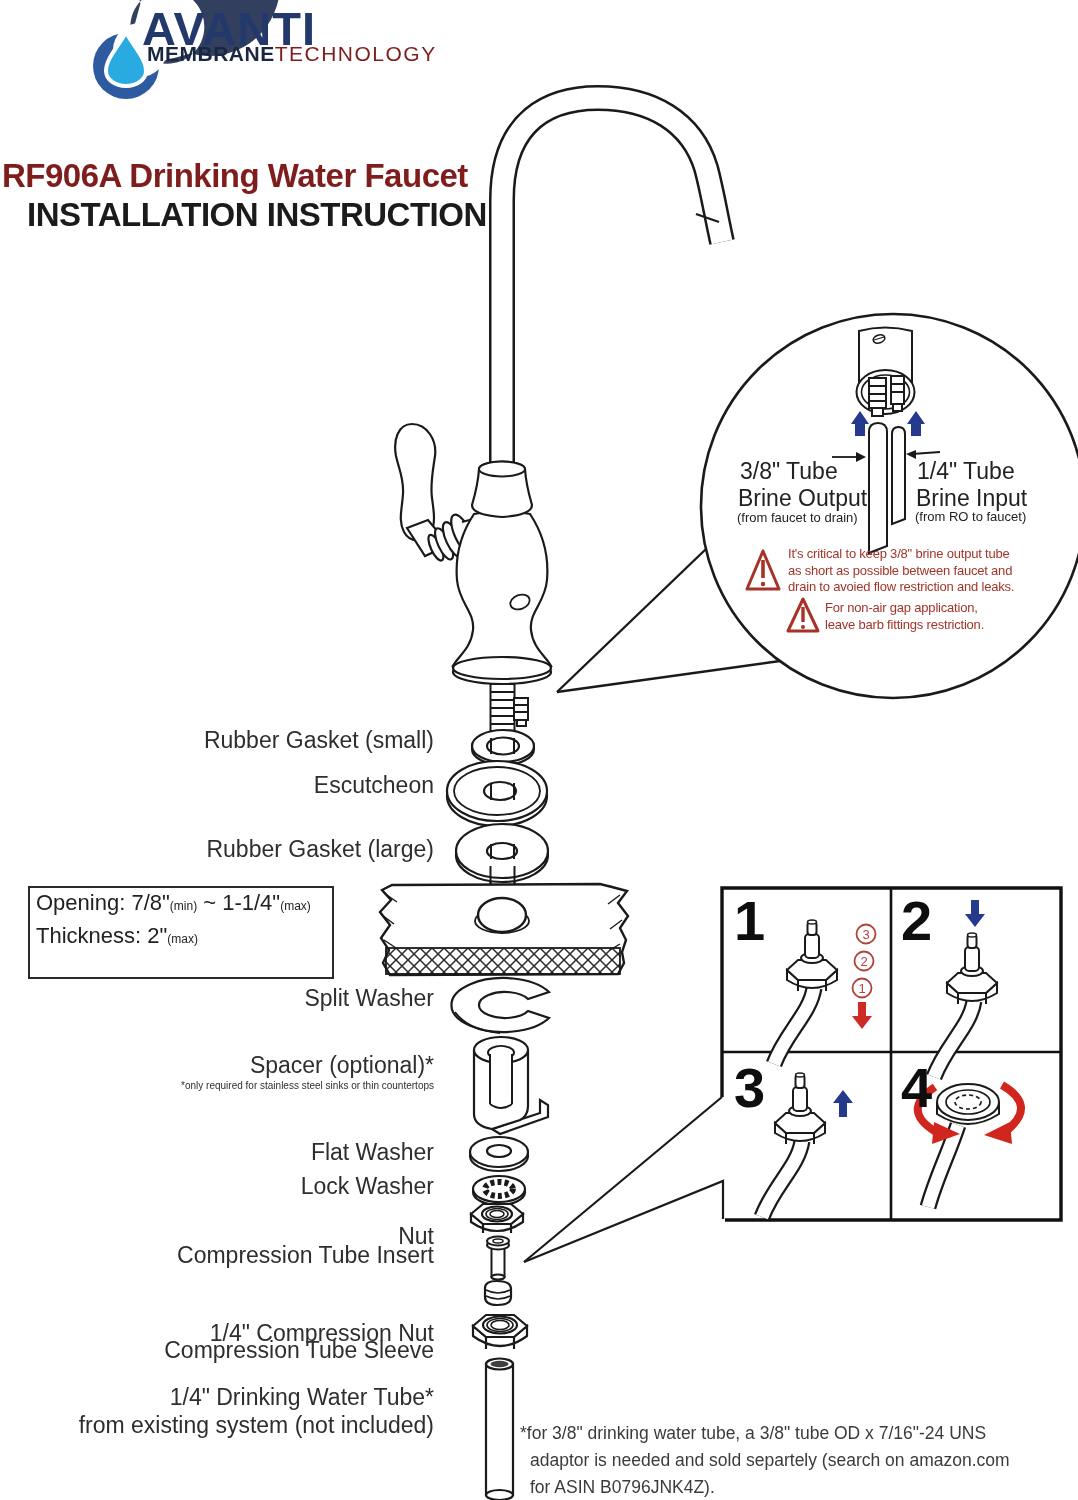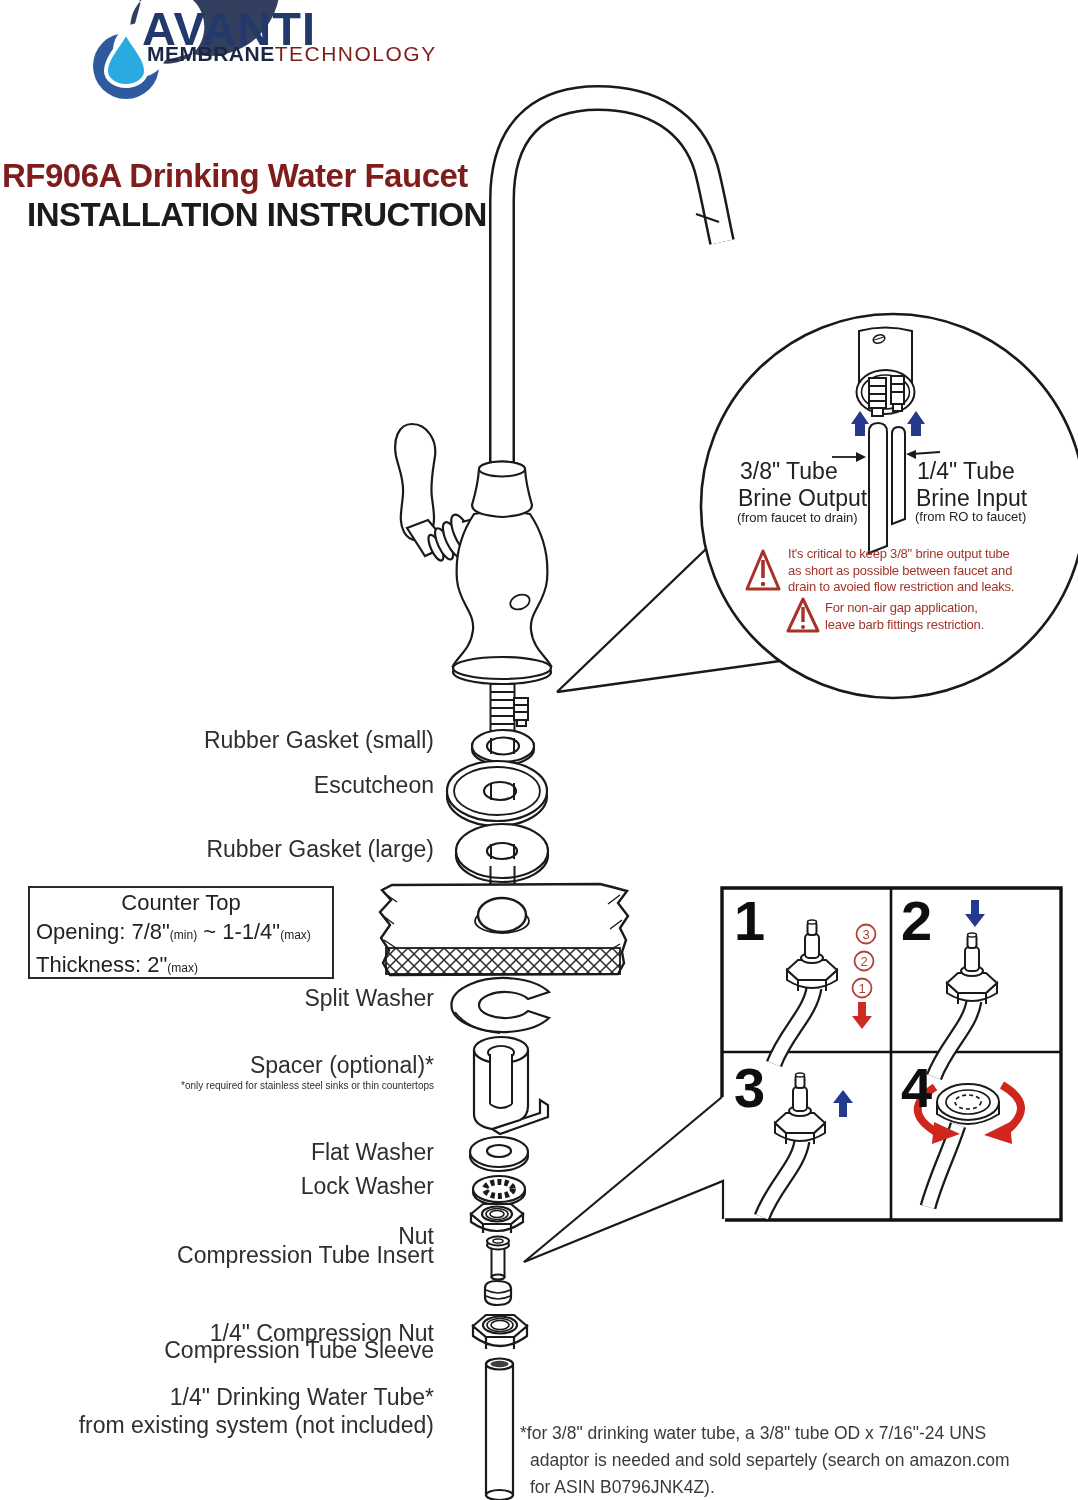--- a/index.html
+++ b/index.html
@@ -309,21 +309,20 @@
     <div>It's critical to keep 3/8" brine output tube</div>
     <div>as short as possible between faucet and</div>
     <div>drain to avoied flow restriction and leaks.</div>
   </div>
   <div class="warn" style="left:825px;top:600px;">
     <div>For non-air gap application,</div>
     <div>leave barb fittings restriction.</div>
   </div>
 
   <div class="ctbox">
-    <div class="ttl">Counter Top</div>
     <div class="ln"><span>Opening: 7/8"</span><span class="sm">(min)</span><span> ~ 1-1/4"</span><span class="sm">(max)</span></div>
     <div class="ln"><span>Thickness: 2"</span><span class="sm">(max)</span></div>
   </div>
 
   <div class="plabel" style="top:727px;">Rubber Gasket (small)</div>
   <div class="plabel" style="top:772px;">Escutcheon</div>
   <div class="plabel" style="top:836px;">Rubber Gasket (large)</div>
   <div class="plabel" style="top:985px;">Split Washer</div>
   <div class="plabel" style="top:1052px;">Spacer (optional)*</div>
   <div class="pnote" style="top:1080px;">*only required for stainless steel sinks or thin countertops</div>

